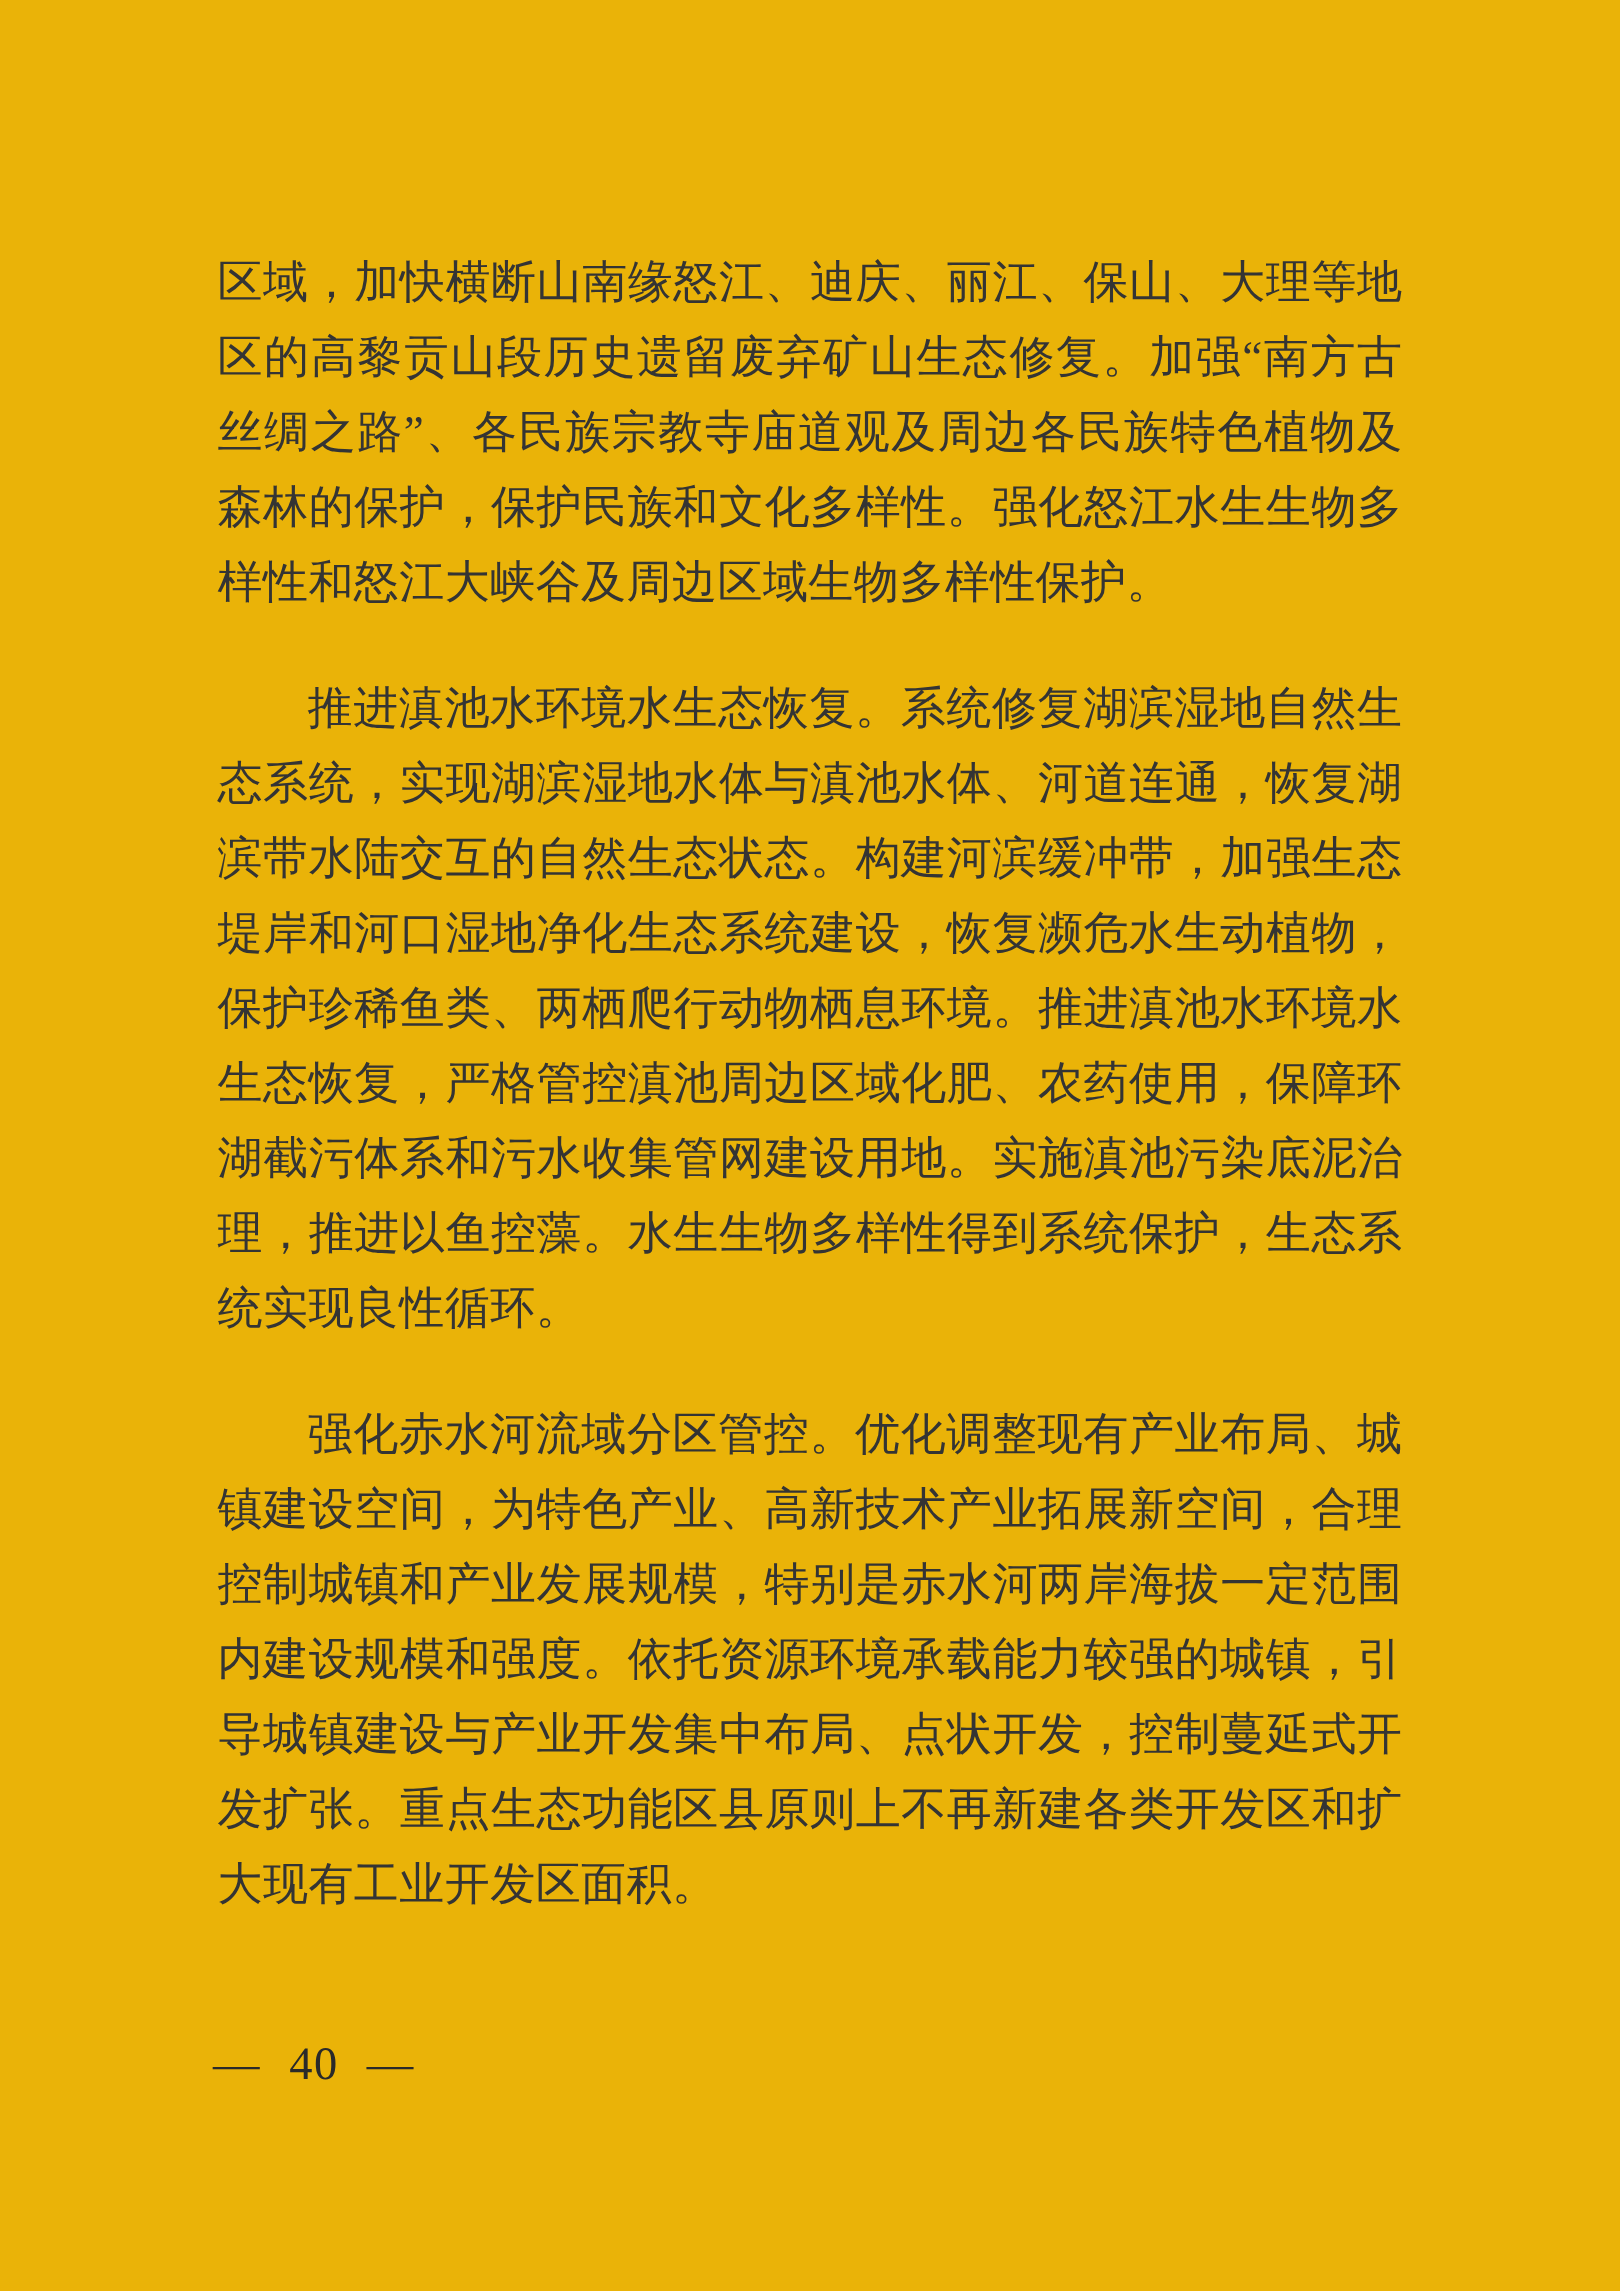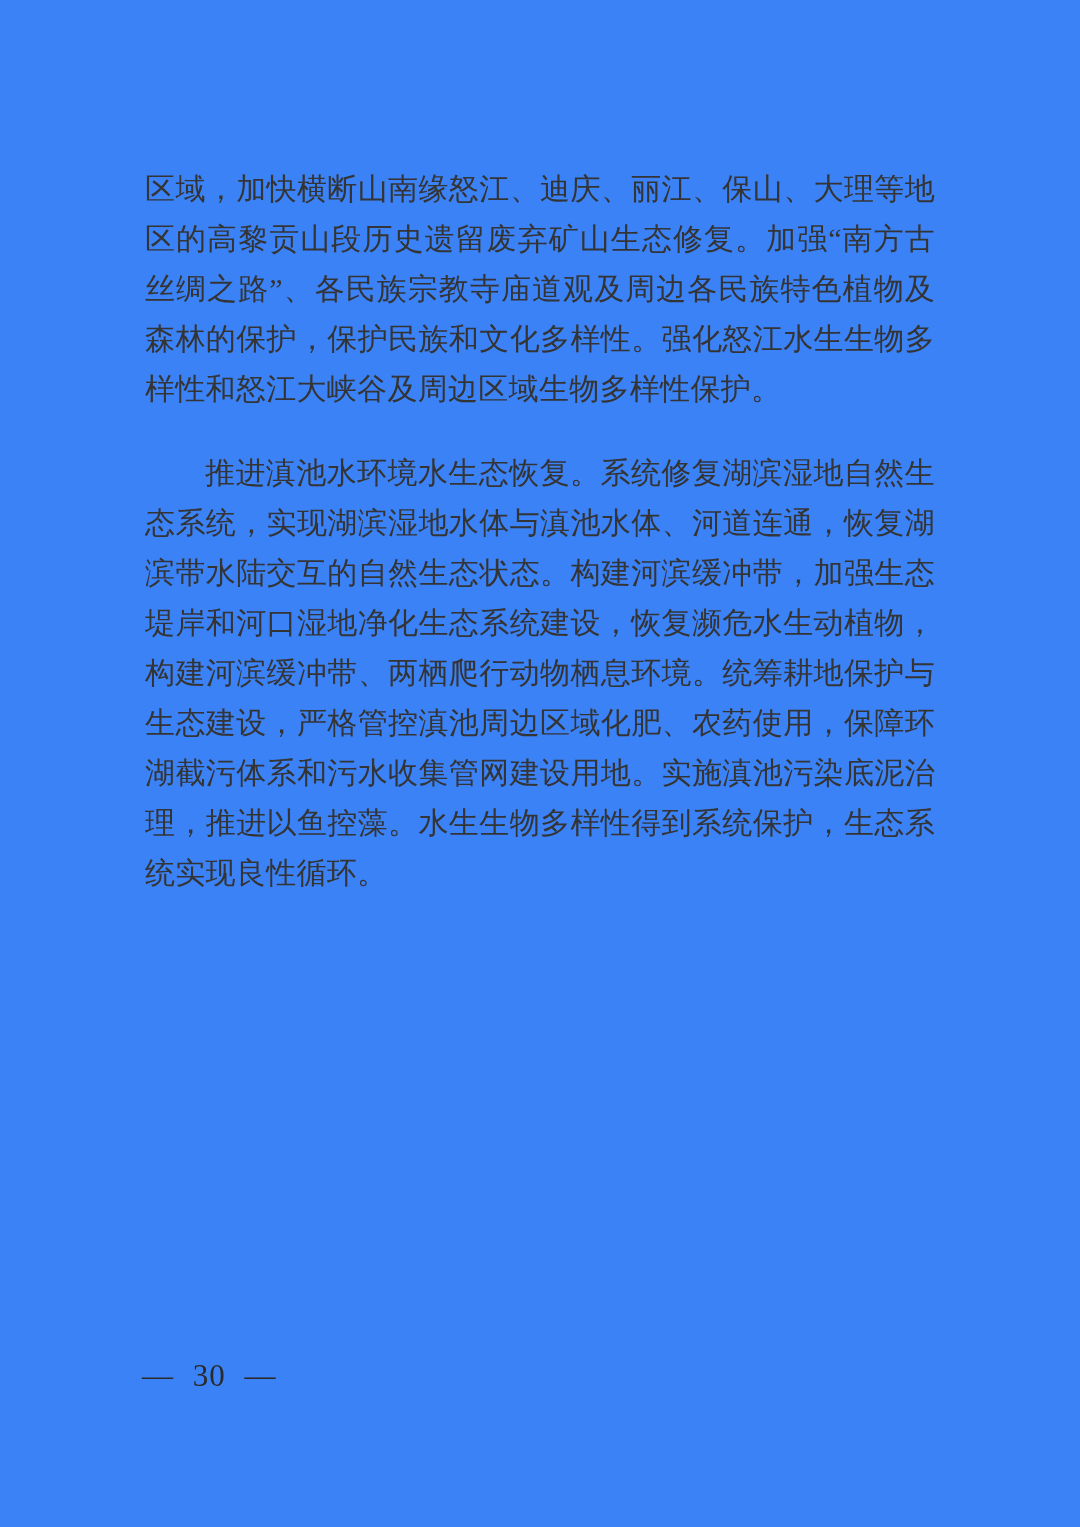--- a/index.html
+++ b/index.html
@@ -4,21 +4,21 @@
 <style>
   html, body {
     margin: 0;
     padding: 0;
     background: #ffffff;
   }
   .page {
     position: relative;
     width: 1080px;
     height: 1527px;
-    background: #3b82f6;
+    background: #eab308;
     overflow: hidden;
     font-family: "Liberation Serif", "DejaVu Serif", serif;
     color: #343434;
   }
   .content {
     position: absolute;
     left: 145px;
     top: 164px;
     width: 790px;
   }
@@ -51,20 +51,21 @@
   }
 </style>
 </head>
 <body>
 
 <div class="page">
   <div class="content">
 
     <p class="para"><span class="lead"></span><span>区域，加快横断山南缘怒江、迪庆、丽江、保山、大理等地区的高黎贡山段历史遗留废弃矿山生态修复。加强“南方古丝绸之路”、各民族宗教寺庙道观及周边各民族特色植物及森林的保护，保护民族和文化多样性。强化怒江水生生物多样性和怒江大峡谷及周边区域生物多样性保护。</span></p>
 
-    <p class="para indent"><span class="lead">推进滇池水环境水生态恢复。</span><span>系统修复湖滨湿地自然生态系统，实现湖滨湿地水体与滇池水体、河道连通，恢复湖滨带水陆交互的自然生态状态。构建河滨缓冲带，加强生态堤岸和河口湿地净化生态系统建设，恢复濒危水生动植物，构建河滨缓冲带、两栖爬行动物栖息环境。统筹耕地保护与生态建设，严格管控滇池周边区域化肥、农药使用，保障环湖截污体系和污水收集管网建设用地。实施滇池污染底泥治理，推进以鱼控藻。水生生物多样性得到系统保护，生态系统实现良性循环。</span></p>
+    <p class="para indent"><span class="lead">推进滇池水环境水生态恢复。</span><span>系统修复湖滨湿地自然生态系统，实现湖滨湿地水体与滇池水体、河道连通，恢复湖滨带水陆交互的自然生态状态。构建河滨缓冲带，加强生态堤岸和河口湿地净化生态系统建设，恢复濒危水生动植物，保护珍稀鱼类、两栖爬行动物栖息环境。推进滇池水环境水生态恢复，严格管控滇池周边区域化肥、农药使用，保障环湖截污体系和污水收集管网建设用地。实施滇池污染底泥治理，推进以鱼控藻。水生生物多样性得到系统保护，生态系统实现良性循环。</span></p>
 
+    <p class="para indent"><span class="lead">强化赤水河流域分区管控。</span><span>优化调整现有产业布局、城镇建设空间，为特色产业、高新技术产业拓展新空间，合理控制城镇和产业发展规模，特别是赤水河两岸海拔一定范围内建设规模和强度。依托资源环境承载能力较强的城镇，引导城镇建设与产业开发集中布局、点状开发，控制蔓延式开发扩张。重点生态功能区县原则上不再新建各类开发区和扩大现有工业开发区面积。</span></p>
 
 
   </div>
 
-  <div class="footer">— 30 —</div>
+  <div class="footer">— 40 —</div>
 </div>
 
 </body></html>

